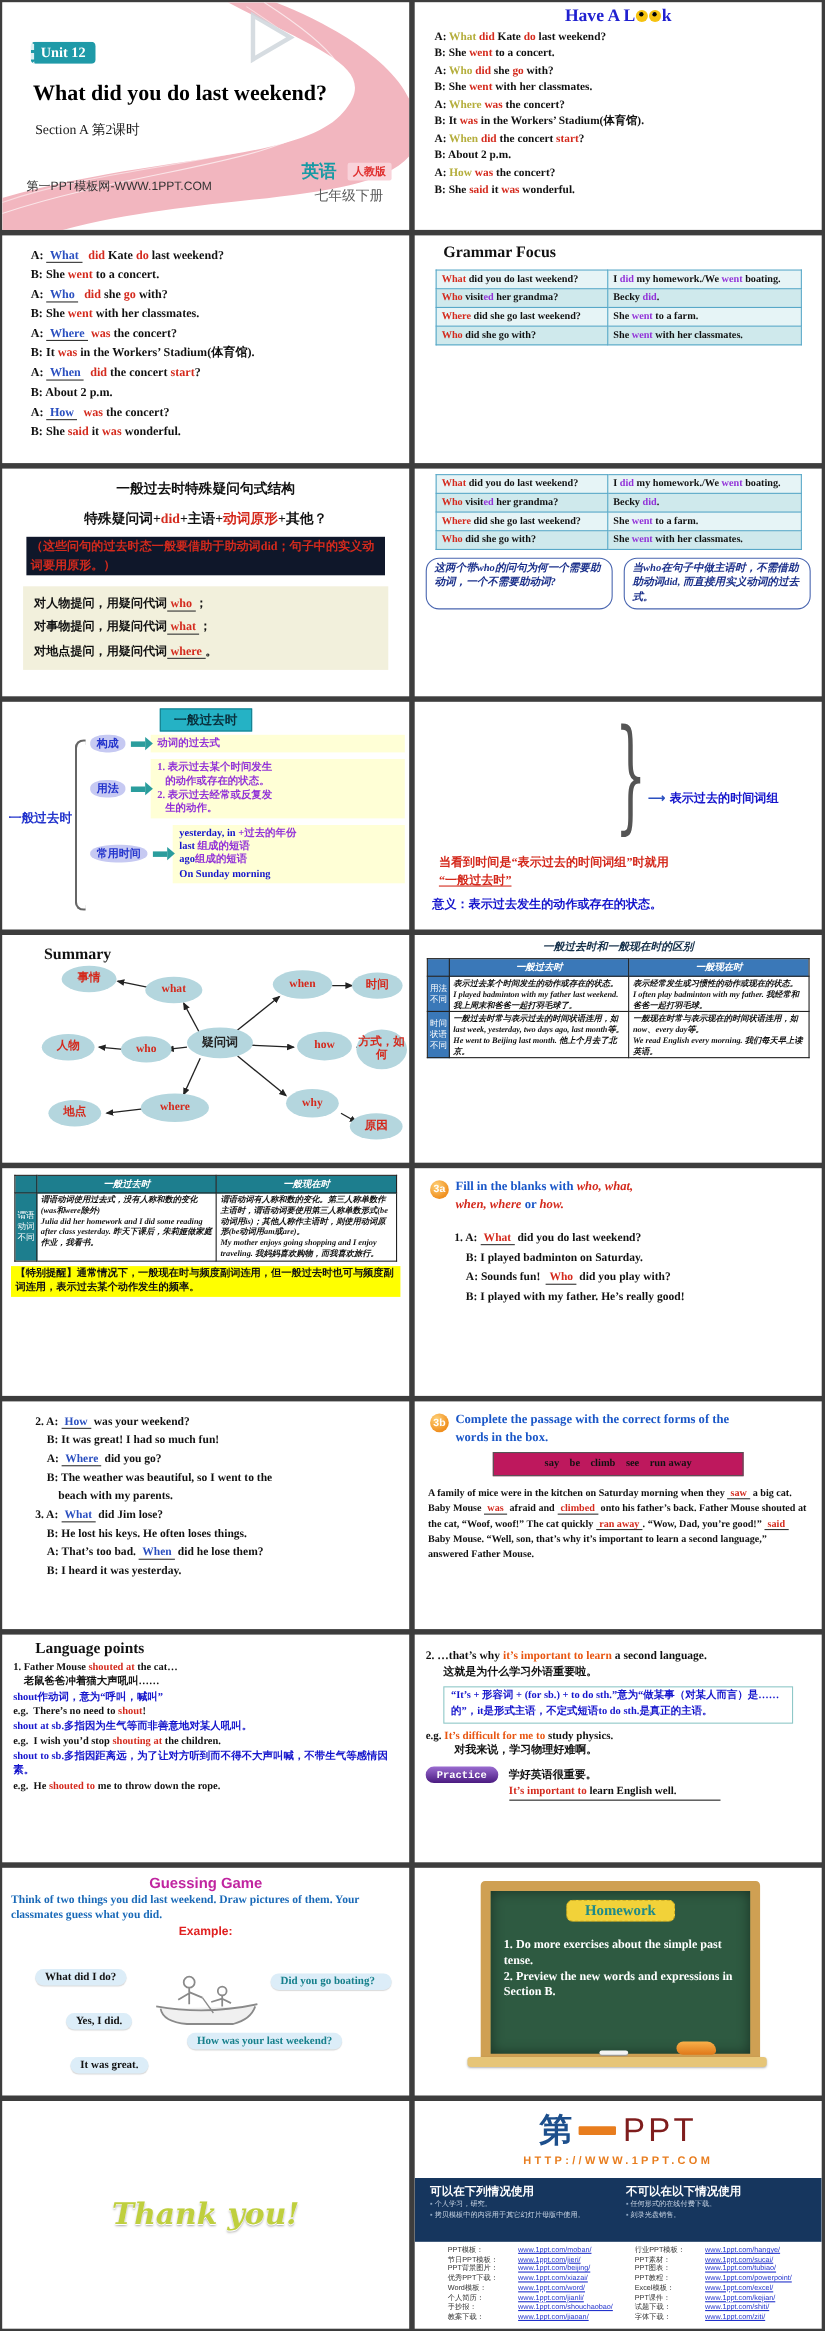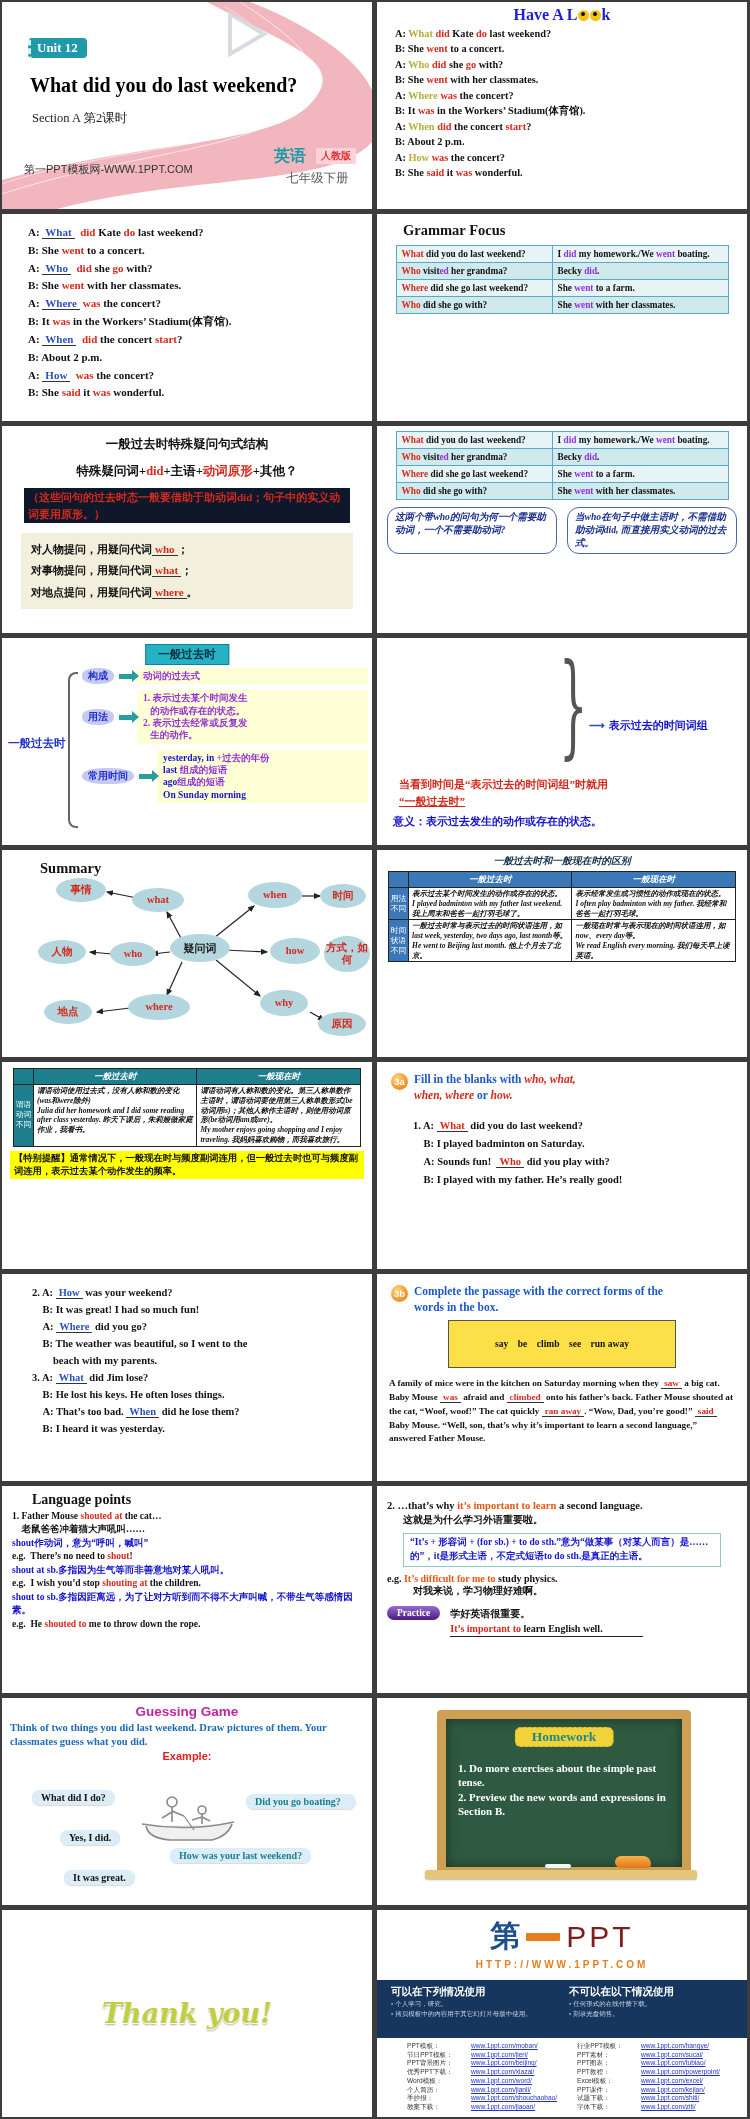--- a/index.html
+++ b/index.html
@@ -94,36 +94,36 @@
   .prelines{white-space:pre-line;}
   .ctable td.cell{font-weight:bold;font-style:italic;}
   .ylnote{background:#ffff00;font-weight:bold;font-size:9.3px;line-height:1.4;margin:4px 8px 0;padding:1px 4px;}
 
   
   .exhead{display:flex;gap:6px;padding:10px 8px 0 14px;align-items:flex-start;}
   .badge{flex:0 0 17px;height:17px;border-radius:50%;background:radial-gradient(circle at 35% 30%,#ffd27a,#f09020 70%);color:#fff;font-weight:bold;font-size:9.5px;display:flex;align-items:center;justify-content:center;font-family:"Liberation Sans",sans-serif;margin-top:1px;}
   .extitle{font-weight:bold;font-size:11.5px;color:#1a57c8;line-height:1.35;}
   .s12 .dlg{font-size:10.5px;line-height:1.7;padding:14px 4px 0 36px;}
   .s13 .dlg{font-size:10.5px;line-height:1.62;padding:10px 2px 0 30px;}
-  .wordbox{border:1px solid #555;background:#fde047;width:226px;margin:5px auto 4px;text-align:center;font-weight:bold;font-size:9.5px;white-space:pre;padding:18px 0;}
+  .wordbox{border:1px solid #555;background:#be185d;width:226px;margin:5px auto 4px;text-align:center;font-weight:bold;font-size:9.5px;white-space:pre;padding:5px 0;}
   .s14 .passage{font-weight:bold;font-size:9.2px;line-height:1.5;padding:0 12px;}
 
   
   .s15 .ttl{font-size:14px;font-weight:bold;margin:6px 0 2px 30px;}
   .s15 .lines{font-weight:bold;font-size:9.5px;line-height:1.42;padding:0 8px 0 10px;}
 
   
   .s16{padding:14px 10px 0 10px;}
   .s16 .l1{font-weight:bold;font-size:10.5px;}
   .s16 .l2{font-weight:bold;font-size:10px;padding-left:16px;margin-top:2px;}
   .s16 .box{border:1px solid #8fc8c8;padding:2px 6px;margin:6px 16px;font-size:9.5px;font-weight:bold;line-height:1.45;}
   .s16 .eg{font-weight:bold;font-size:10px;}
   .s16 .egcn{font-weight:bold;font-size:10px;padding-left:26px;}
   .s16 .prax{display:flex;gap:10px;margin-top:8px;align-items:flex-start;}
-  .pbadge{background:linear-gradient(#9a6cd0,#4a1a80);color:#fff;border-radius:10px;padding:2px 10px;font-family:Liberation Serif, serif;font-size:9.5px;font-weight:bold;}
+  .pbadge{background:linear-gradient(#9a6cd0,#4a1a80);color:#fff;border-radius:10px;padding:2px 10px;font-family:Liberation Mono, monospace;font-size:9.5px;font-weight:bold;}
   .s16 .ptxt{font-weight:bold;font-size:10px;line-height:1.5;}
   .s16 .ul{border-bottom:1.5px solid #222;display:inline-block;padding-right:40px;}
 
   
   .s17 .ttl{text-align:center;color:#c025a0;font-family:"Liberation Sans",sans-serif;font-weight:bold;font-size:13.5px;margin-top:6px;}
   .s17 .desc{color:#1a6ab8;font-weight:bold;font-size:10.5px;line-height:1.3;padding:2px 6px 0 8px;}
   .s17 .ex{ text-align:center;color:#e02020;font-weight:bold;font-family:"Liberation Sans",sans-serif;font-size:11px;margin-top:2px;}
   .sp-bub{position:absolute;background:#dcedf8;border-radius:9px;padding:2px 9px;font-weight:bold;font-size:10px;box-shadow:0 1px 1px rgba(0,0,0,.15);}
   .sp-bub.teal{color:#17808c;}
   .s17 .boat{position:absolute;left:138px;top:92px;}

